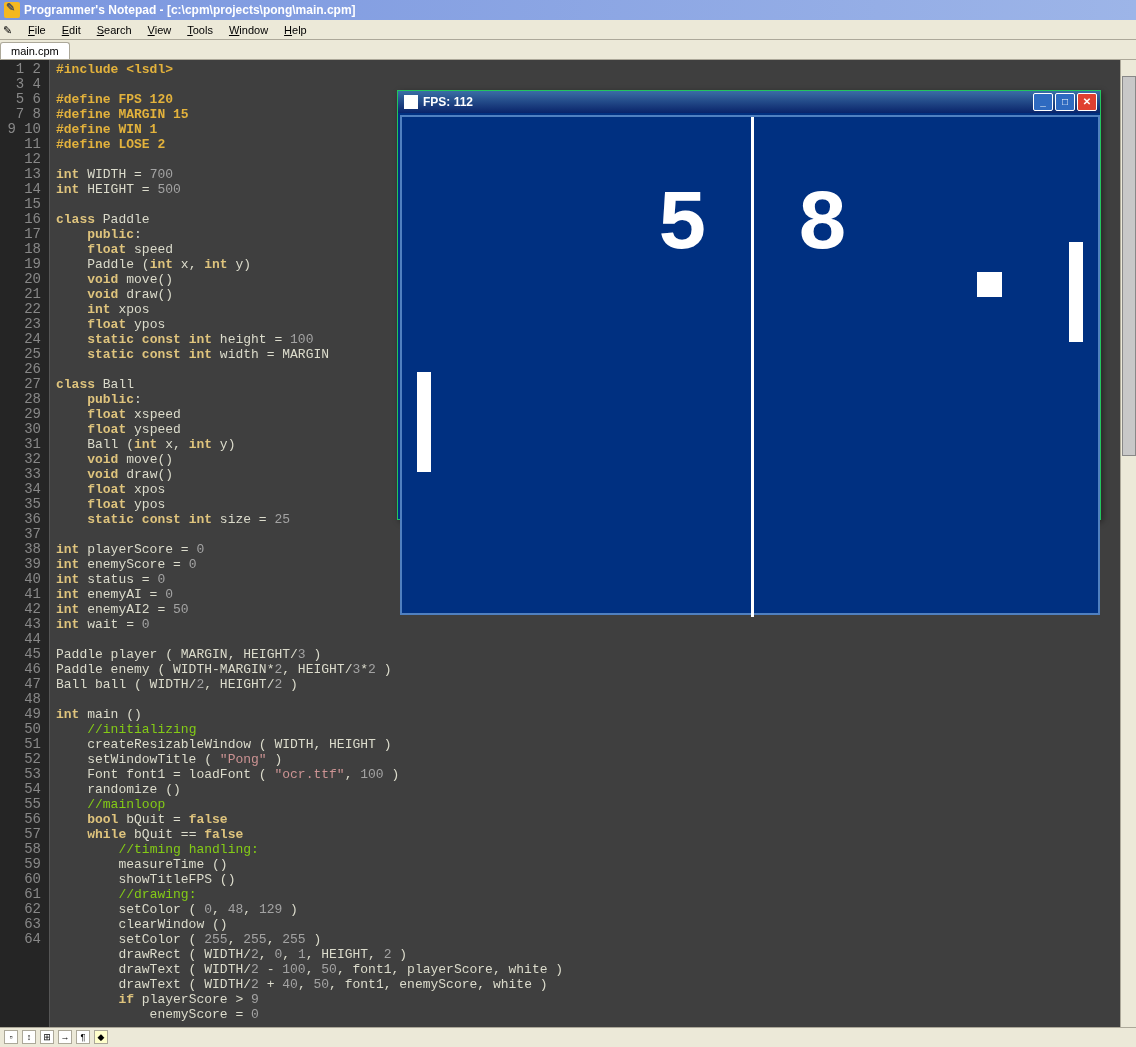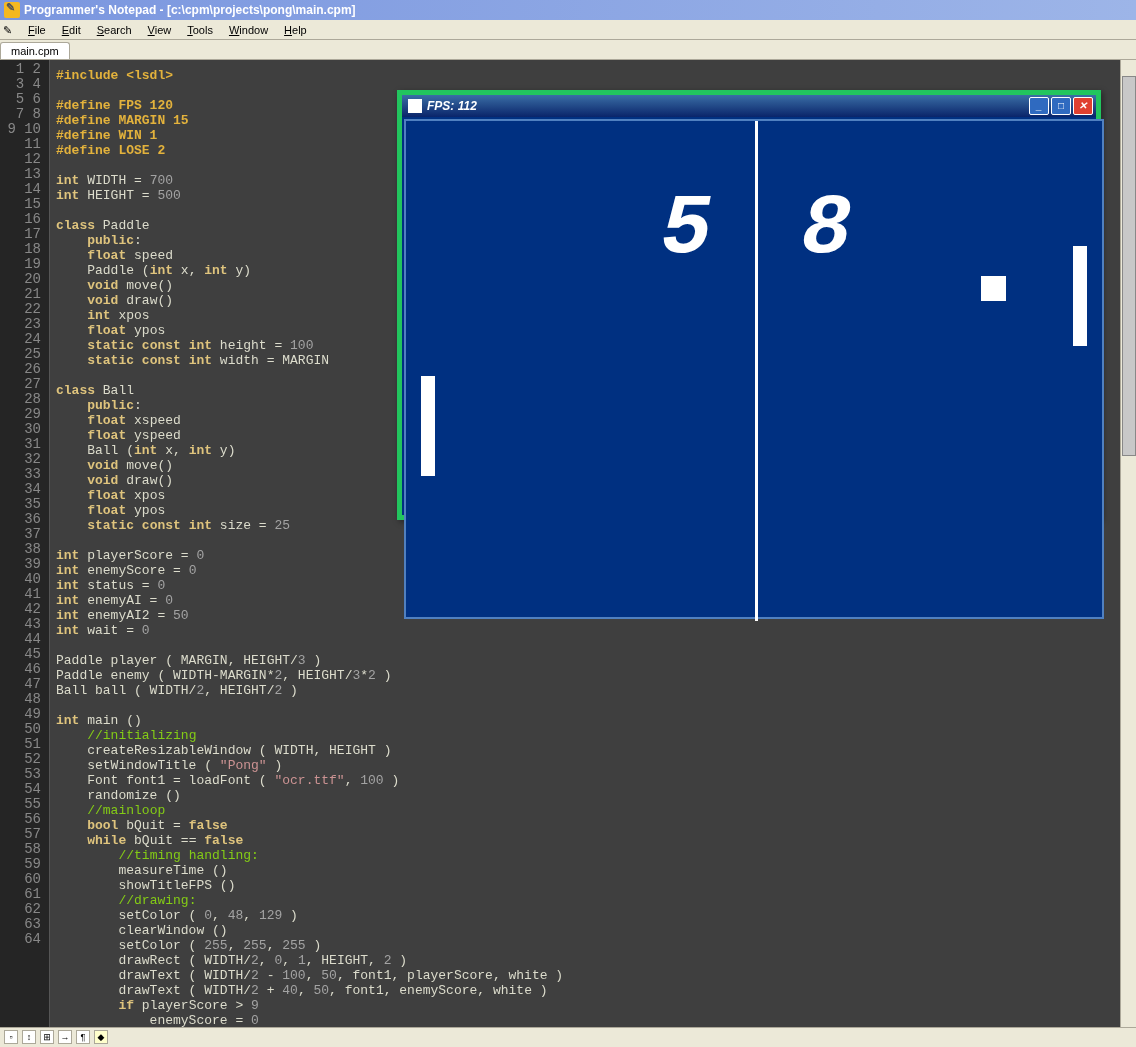--- a/index.html
+++ b/index.html
@@ -92,21 +92,21 @@
   padding-top: 2px;
   line-height: 15px;
   border-right: 1px solid #555;
 }
 .code {
   flex: 1;
   background: #3f3f3f;
   font-family: "Courier New", monospace;
   font-size: 13px;
   line-height: 15px;
-  padding-top: 8px;
+  padding-top: 2px;
   padding-left: 6px;
   white-space: pre;
   color: #dcdccc;
   position: relative;
 }
 .scrollbar-v {
   width: 16px;
   background: #ece9d8;
   border-left: 1px solid #aca899;
   position: relative;
@@ -146,24 +146,23 @@
 .str { color: #cc9393; }
 .cmt { color: #84cc16; }
 
 
 .game-window {
   position: absolute;
   left: 397px;
   top: 90px;
   width: 704px;
   height: 430px;
-  border: 5px solid #22c55e;
+  border: 1px solid #22c55e;
   background: #003081;
   box-shadow: 2px 2px 6px rgba(0,0,0,0.4);
-  font-style: italic;
 }
 .game-titlebar {
   height: 22px;
   background: linear-gradient(to bottom, #3a6ea5, #0a246a);
   display: flex;
   align-items: center;
   color: white;
   font-weight: bold;
   font-size: 12px;
   padding-left: 6px;

